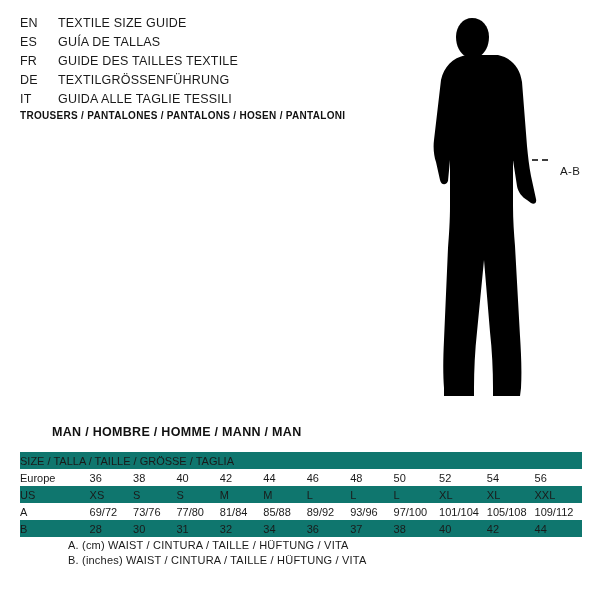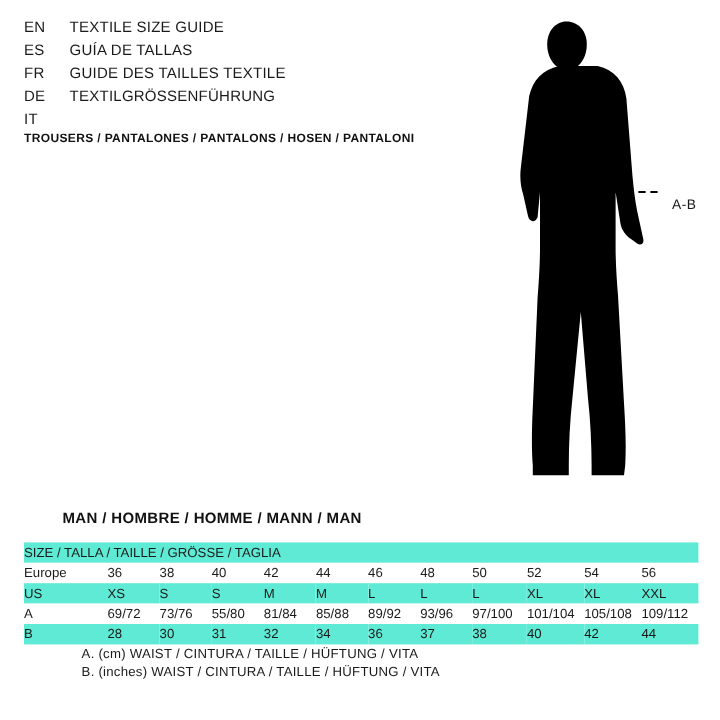--- a/index.html
+++ b/index.html
@@ -99,21 +99,21 @@
     height: 17px;
     font-weight: normal;
     vertical-align: middle;
     white-space: nowrap;
   }
   table.size-table tr.head-row td {
     font-size: 11px;
     color: #1a1a1a;
   }
   table.size-table tr.shaded {
-    background: #5eead4;
+    background: #0f766e;
   }
   table.size-table tr.plain {
     background: #ffffff;
     margin-left: 29px;
   }
   td.label-col {
     width: 88px;
     padding-left: 2px;
   }
   td.val {
@@ -150,20 +150,21 @@
     <div class="lang-row">
       <span class="lang-code">FR</span>
       <span class="lang-text">GUIDE DES TAILLES TEXTILE</span>
     </div>
     <div class="lang-row">
       <span class="lang-code">DE</span>
       <span class="lang-text">TEXTILGRÖSSENFÜHRUNG</span>
     </div>
     <div class="lang-row">
       <span class="lang-code">IT</span>
+      <span class="lang-text">GUIDA ALLE TAGLIE TESSILI</span>
     </div>
   </div>
 
   <div class="section-title">TROUSERS / PANTALONES / PANTALONS / HOSEN / PANTALONI</div>
 
   <div class="figure-wrap">
     <svg width="200" height="400" viewBox="0 0 200 400" xmlns="http://www.w3.org/2000/svg">
       <g fill="#000000">
 
         <path d="M72,8 C63,8 56,16 56,27 C56,36 60,43 65,46 L80,46 C85,43 89,36 89,27 C89,16 82,8 72,8 Z"></path>
@@ -244,21 +245,21 @@
         <td class="val">L</td>
         <td class="val">XL</td>
         <td class="val">XL</td>
         <td class="val">XXL</td>
       </tr>
 
       <tr class="plain">
         <td class="label-col">A</td>
         <td class="val">69/72</td>
         <td class="val">73/76</td>
-        <td class="val">55/80</td>
+        <td class="val">77/80</td>
         <td class="val">81/84</td>
         <td class="val">85/88</td>
         <td class="val">89/92</td>
         <td class="val">93/96</td>
         <td class="val">97/100</td>
         <td class="val">101/104</td>
         <td class="val">105/108</td>
         <td class="val">109/112</td>
       </tr>
 

